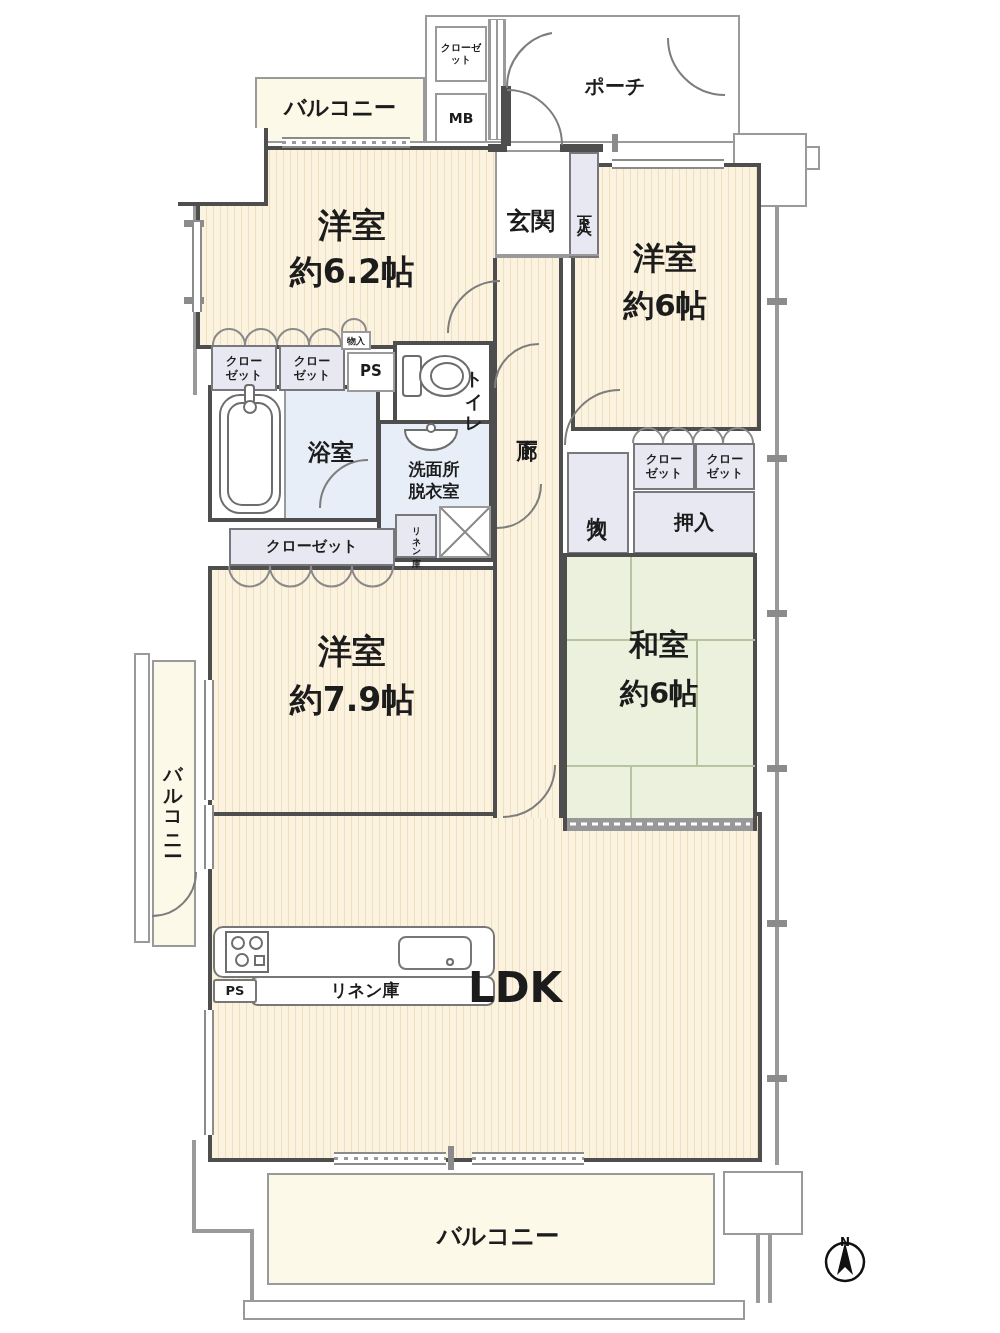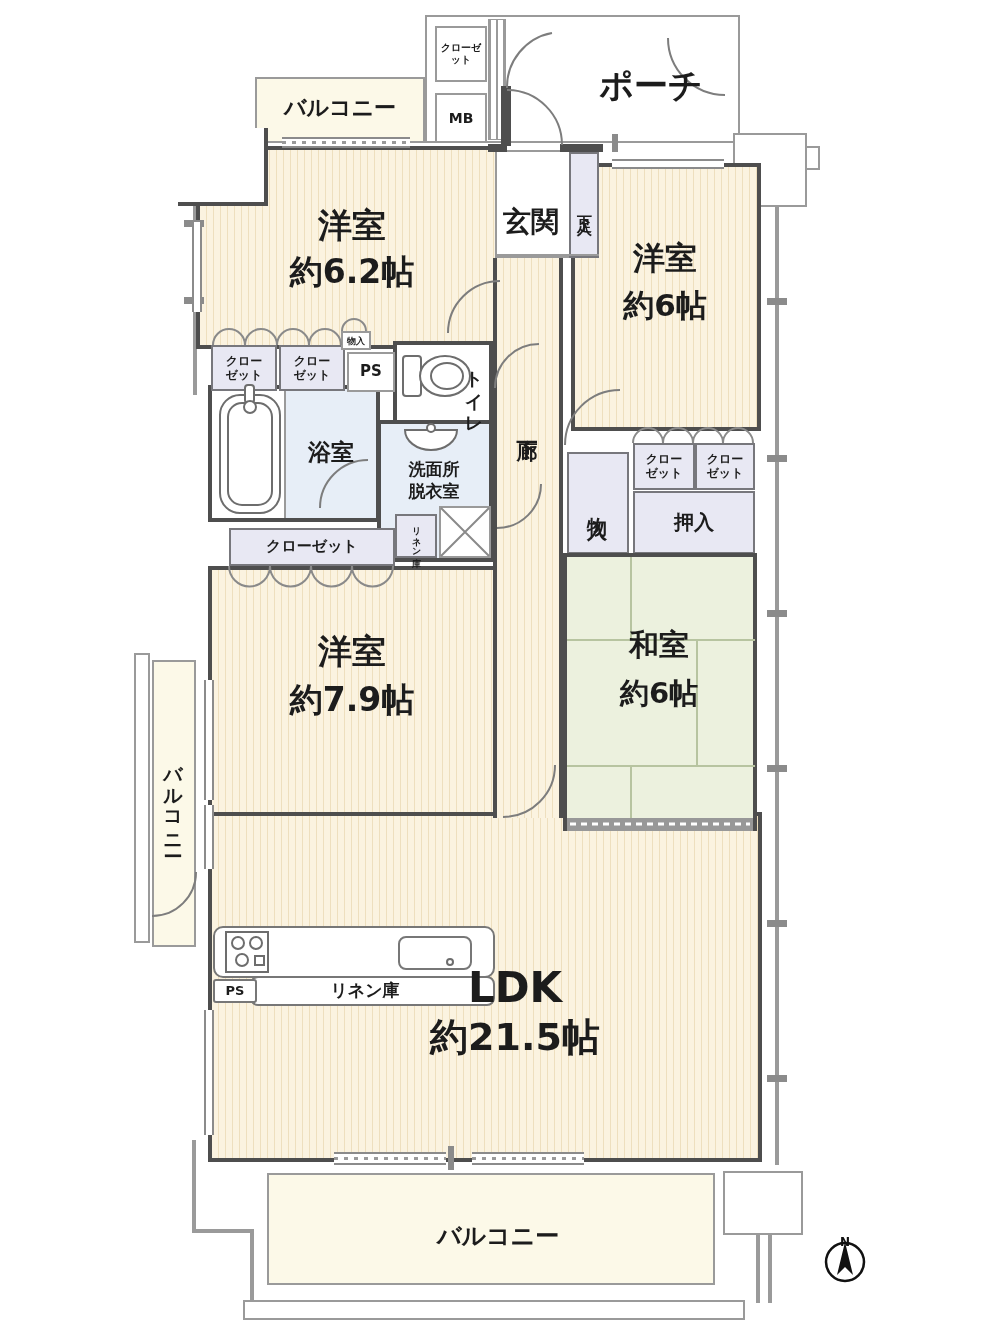--- a/index.html
+++ b/index.html
@@ -179,22 +179,22 @@
     <g>
       <circle cx="845" cy="1262" r="19" stroke="#111" stroke-width="2.5" fill="#ffffff"></circle>
       <polygon points="845,1242 837,1275 845,1267 853,1275" fill="#111"></polygon>
       <text x="845" y="1246" text-anchor="middle" font-size="12" font-weight="bold" fill="#111">N</text>
     </g>
   </svg>
 
   <div class="lbl z50" style="left:340px;top:108px;font-size:22px;">バルコニー</div>
   <div class="wraplbl z50" style="left:461px;top:54px;width:48px;font-size:10px;">クローゼット</div>
   <div class="lbl z50" style="left:461px;top:118px;font-size:14px;">MB</div>
-  <div class="lbl z50" style="left:615px;top:86px;font-size:34px;margin-left:36px;">ポーチ</div>
-  <div class="lbl z50" style="left:531px;top:222px;font-size:28px;text-align:center;">玄関</div>
+  <div class="lbl z50" style="left:615px;top:86px;font-size:20px;">ポーチ</div>
+  <div class="lbl z50" style="left:531px;top:222px;font-size:24px;text-align:center;">玄関</div>
   <div class="vlbl z50" style="left:584px;top:207px;font-size:15px;">下足入</div>
 
   <div class="lbl z50" style="left:352px;top:226px;font-size:34px;">洋室</div>
   <div class="lbl z50" style="left:352px;top:272px;font-size:33px;">約6.2帖</div>
   <div class="lbl z50" style="left:665px;top:258px;font-size:32px;">洋室</div>
   <div class="lbl z50" style="left:665px;top:306px;font-size:31px;">約6帖</div>
 
   <div class="wraplbl z50" style="left:244px;top:368px;width:46px;font-size:12px;">クローゼット</div>
   <div class="wraplbl z50" style="left:312px;top:368px;width:46px;font-size:12px;">クローゼット</div>
   <div class="lbl z50" style="left:371px;top:372px;font-size:15px;">PS</div>
@@ -213,19 +213,18 @@
 
   <div class="lbl z50" style="left:659px;top:645px;font-size:30px;">和室</div>
   <div class="lbl z50" style="left:659px;top:694px;font-size:29px;">約6帖</div>
 
   <div class="lbl z50" style="left:312px;top:547px;font-size:15px;">クローゼット</div>
   <div class="lbl z50" style="left:352px;top:652px;font-size:34px;">洋室</div>
   <div class="lbl z50" style="left:352px;top:700px;font-size:33px;">約7.9帖</div>
   <div class="vlbl z50" style="left:174px;top:800px;font-size:19px;">バルコニー</div>
 
   <div class="lbl z50" style="left:515px;top:988px;font-size:42px;">LDK</div>
-  <div class="lbl z50" style="left:515px;top:1038px;font-size:38px;">約21.5帖</div>
   <div class="lbl z50" style="left:235px;top:991px;font-size:13px;">PS</div>
   <div class="lbl z50" style="left:365px;top:991px;font-size:17px;">リネン庫</div>
 
   <div class="lbl z50" style="left:498px;top:1237px;font-size:24px;">バルコニー</div>
 
 </div>
 
 </body></html>

